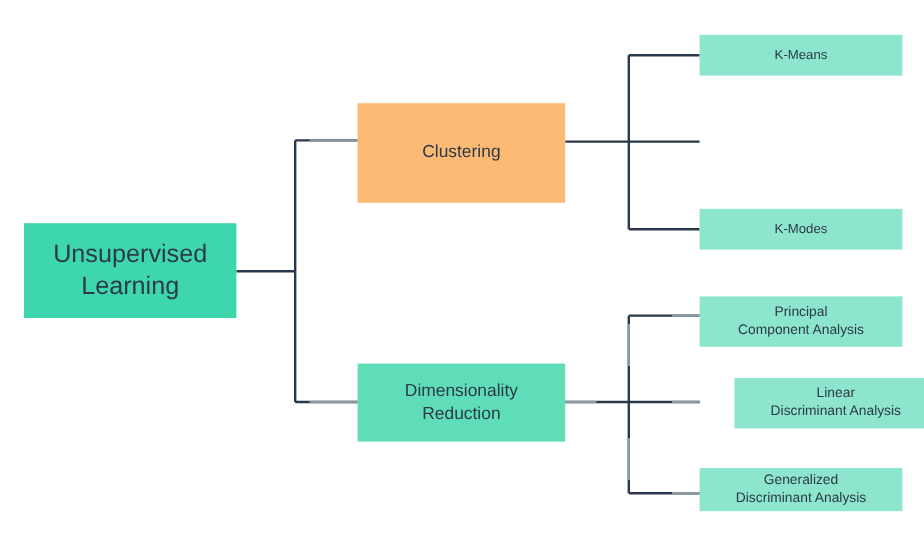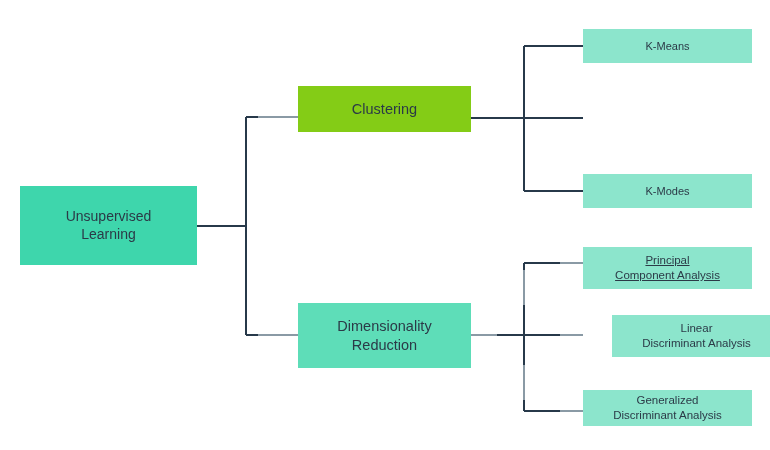--- a/index.html
+++ b/index.html
@@ -33,21 +33,21 @@
     align-items: center;
     justify-content: center;
     text-align: center;
     color: #2b3a47;
     line-height: 1.28;
     white-space: pre-line;
     z-index: 2;
   }
   .node-root {
     background: #3ed6ac;
-    font-size: 14px;
+    font-size: 21px;
     text-align: center;
   }
   .node-branch {
     background: #5eddb8;
     font-size: 14.5px;
   }
   .node-leaf {
     background: #8ce5cc;
     font-size: 11px;
   }
@@ -115,31 +115,31 @@
     </g>
     <g>
       <line x1="524" y1="411" x2="583" y2="411" stroke="#27394a" stroke-width="2"></line>
       <line x1="560" y1="411" x2="583" y2="411" stroke="#8a9aa5" stroke-width="2"></line>
     </g>
   </svg>
 
   <div class="node node-root" style="left: 20px; top: 186px; width: 177px; height: 79px; background: rgb(62, 214, 172); color: rgb(43, 58, 71);">Unsupervised
 Learning</div>
 
-  <div class="node node-branch" style="left: 298px; top: 86px; width: 173px; height: 46px; background: #84cc16; color: rgb(43, 58, 71);">Clustering</div>
+  <div class="node node-branch" style="left: 298px; top: 86px; width: 173px; height: 83px; background: #fdba74; color: rgb(43, 58, 71);">Clustering</div>
 
   <div class="node node-leaf" style="left: 583px; top: 29px; width: 169px; height: 34px; background: rgb(140, 229, 204); color: rgb(43, 58, 71);">K-Means</div>
 
 
   <div class="node node-leaf" style="left: 583px; top: 174px; width: 169px; height: 34px; background: rgb(140, 229, 204); color: rgb(43, 58, 71);">K-Modes</div>
 
   <div class="node node-branch" style="left: 298px; top: 303px; width: 173px; height: 65px; background: rgb(94, 221, 184); color: rgb(43, 58, 71);">Dimensionality
 Reduction</div>
 
-  <div class="node node-leaf two-line" style="left: 583px; top: 247px; width: 169px; height: 42px; background: rgb(140, 229, 204); color: rgb(43, 58, 71); text-decoration: underline;">Principal
+  <div class="node node-leaf two-line" style="left: 583px; top: 247px; width: 169px; height: 42px; background: rgb(140, 229, 204); color: rgb(43, 58, 71);">Principal
 Component Analysis</div>
 
   <div class="node node-leaf two-line" style="left: 612px; top: 315px; width: 169px; height: 42px; background: rgb(140, 229, 204); color: rgb(43, 58, 71);">Linear
 Discriminant Analysis</div>
 
   <div class="node node-leaf two-line" style="left: 583px; top: 390px; width: 169px; height: 36px; background: rgb(140, 229, 204); color: rgb(43, 58, 71);">Generalized
 Discriminant Analysis</div>
 
 </div>
 

